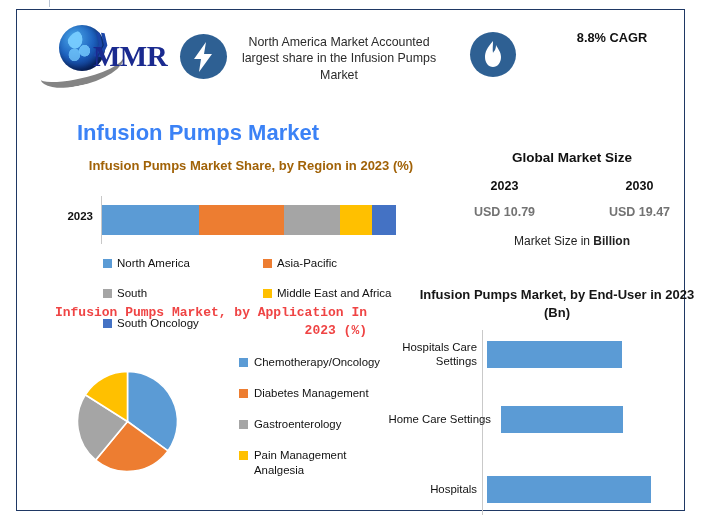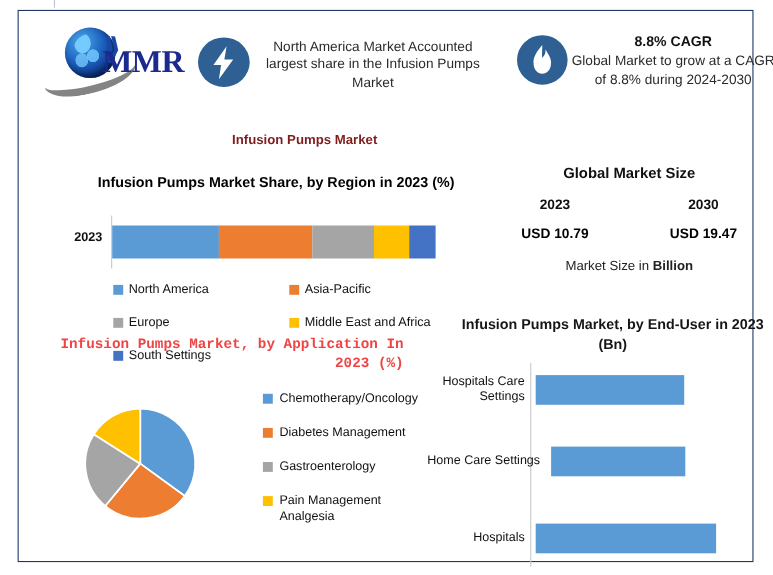--- a/index.html
+++ b/index.html
@@ -34,45 +34,45 @@
   .badge svg{position:absolute;left:0;top:0;}
   #bolt-badge{left:163px;top:24px;width:47px;height:45px;}
   #flame-badge{left:453px;top:22px;width:46px;height:45px;}
 
   .calloutText{position:absolute;text-align:center;font-size:12.4px;line-height:16.4px;color:#2b2b2b;}
   #na-callout{left:223px;top:24px;width:198px;}
   #cagr-callout{left:502px;top:20px;width:186px;}
   #cagr-callout .big{display:block;font-weight:bold;font-size:12.8px;color:#111;margin-bottom:1px;}
 
   
-  #main-title{position:absolute;left:60px;top:110px;width:400px;text-align:center;
-              font-size:12px;font-weight:bold;color:#7f1d1d;}
+  #main-title{position:absolute;left:60px;top:110px;width:400px;
+              font-size:22px;font-weight:bold;color:#3b82f6;}
 
   
   #share-title{position:absolute;left:60px;top:147px;width:348px;text-align:center;
-               font-size:13px;font-weight:bold;line-height:18px;color:#000000;}
+               font-size:13px;font-weight:bold;line-height:18px;color:#a16207;}
   #share-chart{position:absolute;left:28px;top:186px;width:360px;height:48px;}
   #share-chart .ylab{position:absolute;left:0px;top:14px;width:48px;text-align:right;
                      font-size:11.5px;font-weight:bold;color:#111;}
   #share-chart .axis{position:absolute;left:56px;top:0;width:1px;height:48px;background:#c8c8c8;}
   #share-chart .bar{position:absolute;left:57px;top:9px;height:30px;width:294px;display:flex;}
   #share-chart .seg{height:100%;}
 
   #share-legend{position:absolute;left:86px;top:232px;width:320px;
                 display:flex;flex-wrap:wrap;font-size:11.5px;color:#111;}
   #share-legend .li{display:flex;align-items:center;width:50%;height:18px;margin-top:12px;}
   #share-legend .sw{width:9px;height:9px;margin-right:5px;flex:none;}
 
   
   #gms{position:absolute;left:420px;top:140px;width:270px;text-align:center;}
   #gms .hd{font-size:13.5px;font-weight:bold;color:#111;}
   #gms .yrs{display:flex;margin-top:14px;}
   #gms .yrs>div{width:50%;font-size:12.5px;font-weight:bold;color:#111;}
   #gms .vals{display:flex;margin-top:12px;}
-  #gms .vals>div{width:50%;font-size:12.5px;font-weight:bold;color:#000000;}
+  #gms .vals>div{width:50%;font-size:12.5px;font-weight:bold;color:#737373;}
   #gms .foot{margin-top:15px;font-size:12px;color:#222;}
   #gms .foot b{font-weight:bold;}
 
   
   #pie-title{position:absolute;left:30px;top:294px;width:320px;text-align:right;
              font-size:13px;font-weight:bold;line-height:18px;color:#ef4444;font-family:Liberation Mono, monospace;}
   #pie-wrap{position:absolute;left:58px;top:359px;width:105px;height:105px;}
   #pie-legend{position:absolute;left:190px;top:345px;width:165px;font-size:11.4px;color:#111;}
   #pie-legend .li{display:flex;align-items:flex-start;margin-bottom:16px;line-height:15px;padding-left:32px;}
   #pie-legend .sw{width:9px;height:9px;margin:3px 6px 0 0;flex:none;}
@@ -107,21 +107,20 @@
   </div>
   <div class="calloutText" id="na-callout">North America Market Accounted largest share in the Infusion Pumps Market</div>
 
   <div class="badge" id="flame-badge">
     <svg width="46" height="45" viewBox="0 0 46 45" aria-hidden="true">
       <path d="M23 9 C17 16 15 20 15 25 C15 31 18.6 35 23 35 C27.4 35 31 31 31 25 C31 20 28 17 26 13 C26 18 24 19 23 21 C22.4 18 23 13 23 9 Z" fill="#ffffff"></path>
     </svg>
   </div>
   <div class="calloutText" id="cagr-callout">
     <span class="big">8.8% CAGR</span>
-    <span>Global Market to grow at a CAGR of 8.8% during 2024-2030</span>
   </div>
 
   <div id="main-title">Infusion Pumps Market</div>
 
   <div id="share-title">Infusion Pumps Market Share, by Region in 2023 (%)</div>
   <div id="share-chart">
     <div class="ylab">2023</div>
     <div class="axis"></div>
     <div class="bar" id="share-bar">
         <div class="seg" style="width: 33%; background: rgb(91, 155, 213);"></div>
@@ -135,29 +134,29 @@
       <div class="li">
         <span class="sw" style="background: rgb(91, 155, 213);"></span>
         <span>North America</span>
       </div>
       <div class="li">
         <span class="sw" style="background: rgb(237, 125, 49);"></span>
         <span>Asia-Pacific</span>
       </div>
       <div class="li">
         <span class="sw" style="background: rgb(165, 165, 165);"></span>
-        <span>Europe</span>
+        <span>South</span>
       </div>
       <div class="li">
         <span class="sw" style="background: rgb(255, 192, 0);"></span>
         <span>Middle East and Africa</span>
       </div>
       <div class="li">
         <span class="sw" style="background: rgb(68, 114, 196);"></span>
-        <span>South Settings</span>
+        <span>South Oncology</span>
       </div>
     </div>
 
   <div id="gms">
     <div class="hd">Global Market Size</div>
     <div class="yrs">
       <div>2023</div>
       <div>2030</div>
     </div>
     <div class="vals">

